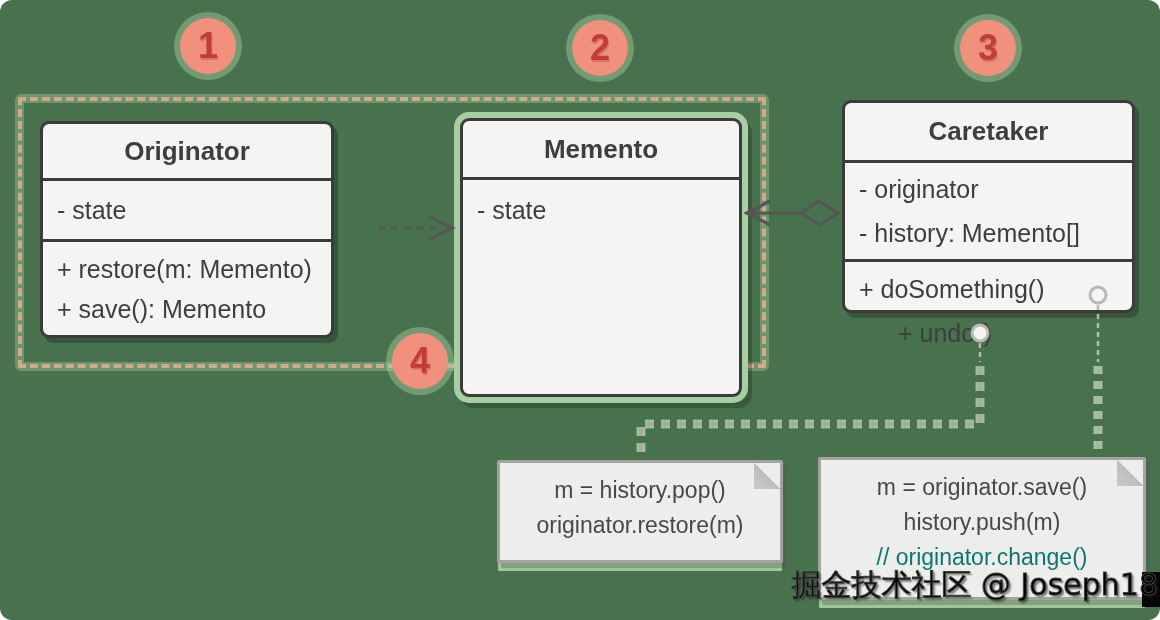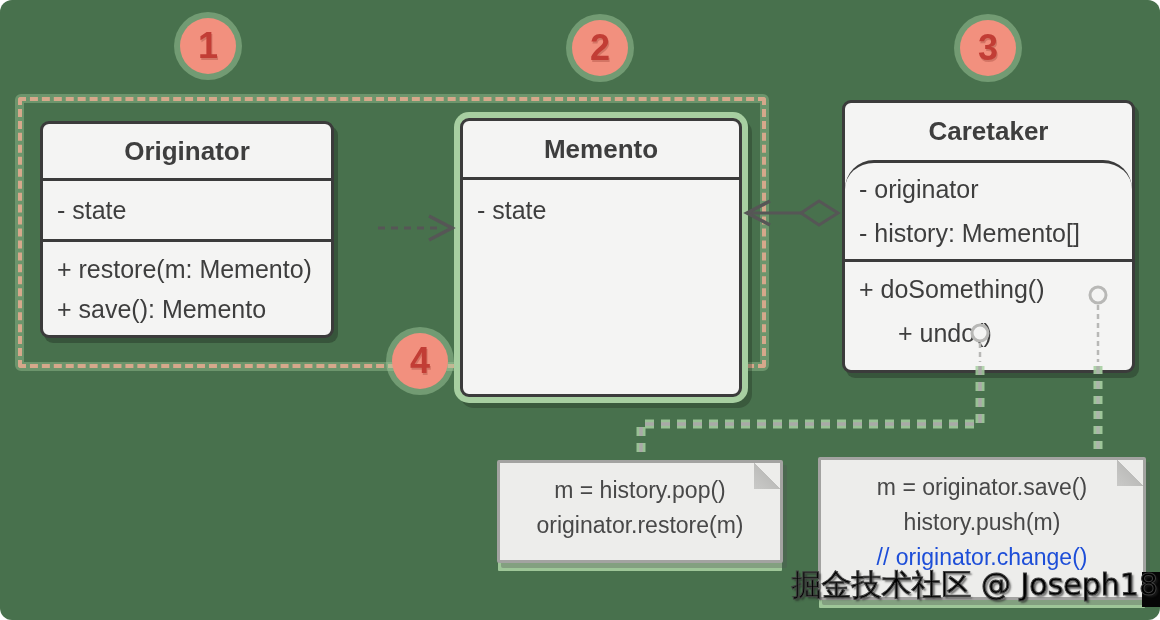--- a/index.html
+++ b/index.html
@@ -78,21 +78,21 @@
     border: 3px solid #A3A3A1;
     border-radius: 2px;
     z-index: 4;
     color: #484848;
     font-size: 23px;
     padding: 10px 14px;
     box-shadow: 4px 5px 0 rgba(80,90,82,0.35), 0 9px 0 -1px rgba(167,207,161,0.9);
     text-align: center;
   }
   .note-line { line-height: 35px; white-space: nowrap; }
-  .note-line.comment { color: #1d4ed8; }
+  .note-line.comment { color: #0f766e; }
   .fold {
     position: absolute; top: 0; right: 0;
     width: 26px; height: 26px;
     background: linear-gradient(to bottom left, #EDEDEB 49%, #BDBDBB 50%, #C9C9C7 100%);
   }
 
   .overlay { position:absolute; left:0; top:0; z-index: 6; pointer-events:none; }
 
   
   .watermark {
@@ -137,23 +137,23 @@
     </div>
   </div>
 
   <div class="uml-class highlighted" style="left:460px; top:118px; width:282px; height:279px;">
     <div class="cls-title" style="height:56px;">Memento</div>
     <div class="cls-section" style="height:63px;">
       <div class="member">- state</div>
     </div>
   </div>
 
-  <div class="uml-class" style="left:842px; top:100px; width:293px; height:273px;">
+  <div class="uml-class" style="left:842px; top:100px; width:293px; height:213px;">
     <div class="cls-title" style="height:57px;">Caretaker</div>
-    <div class="cls-section" style="height:99px;border-radius:29px;">
+    <div class="cls-section" style="height:99px;">
       <div class="member" style="line-height:44px;">- originator</div>
       <div class="member" style="line-height:44px;">- history: Memento[]</div>
     </div>
     <div class="cls-section" style="height:100px;">
       <div class="member" style="line-height:44px;">+ doSomething()</div>
       <div class="member" style="line-height:44px;margin-left:39px;">+ undo()</div>
     </div>
   </div>
 
   <svg class="overlay" width="1160" height="620" viewBox="0 0 1160 620">

